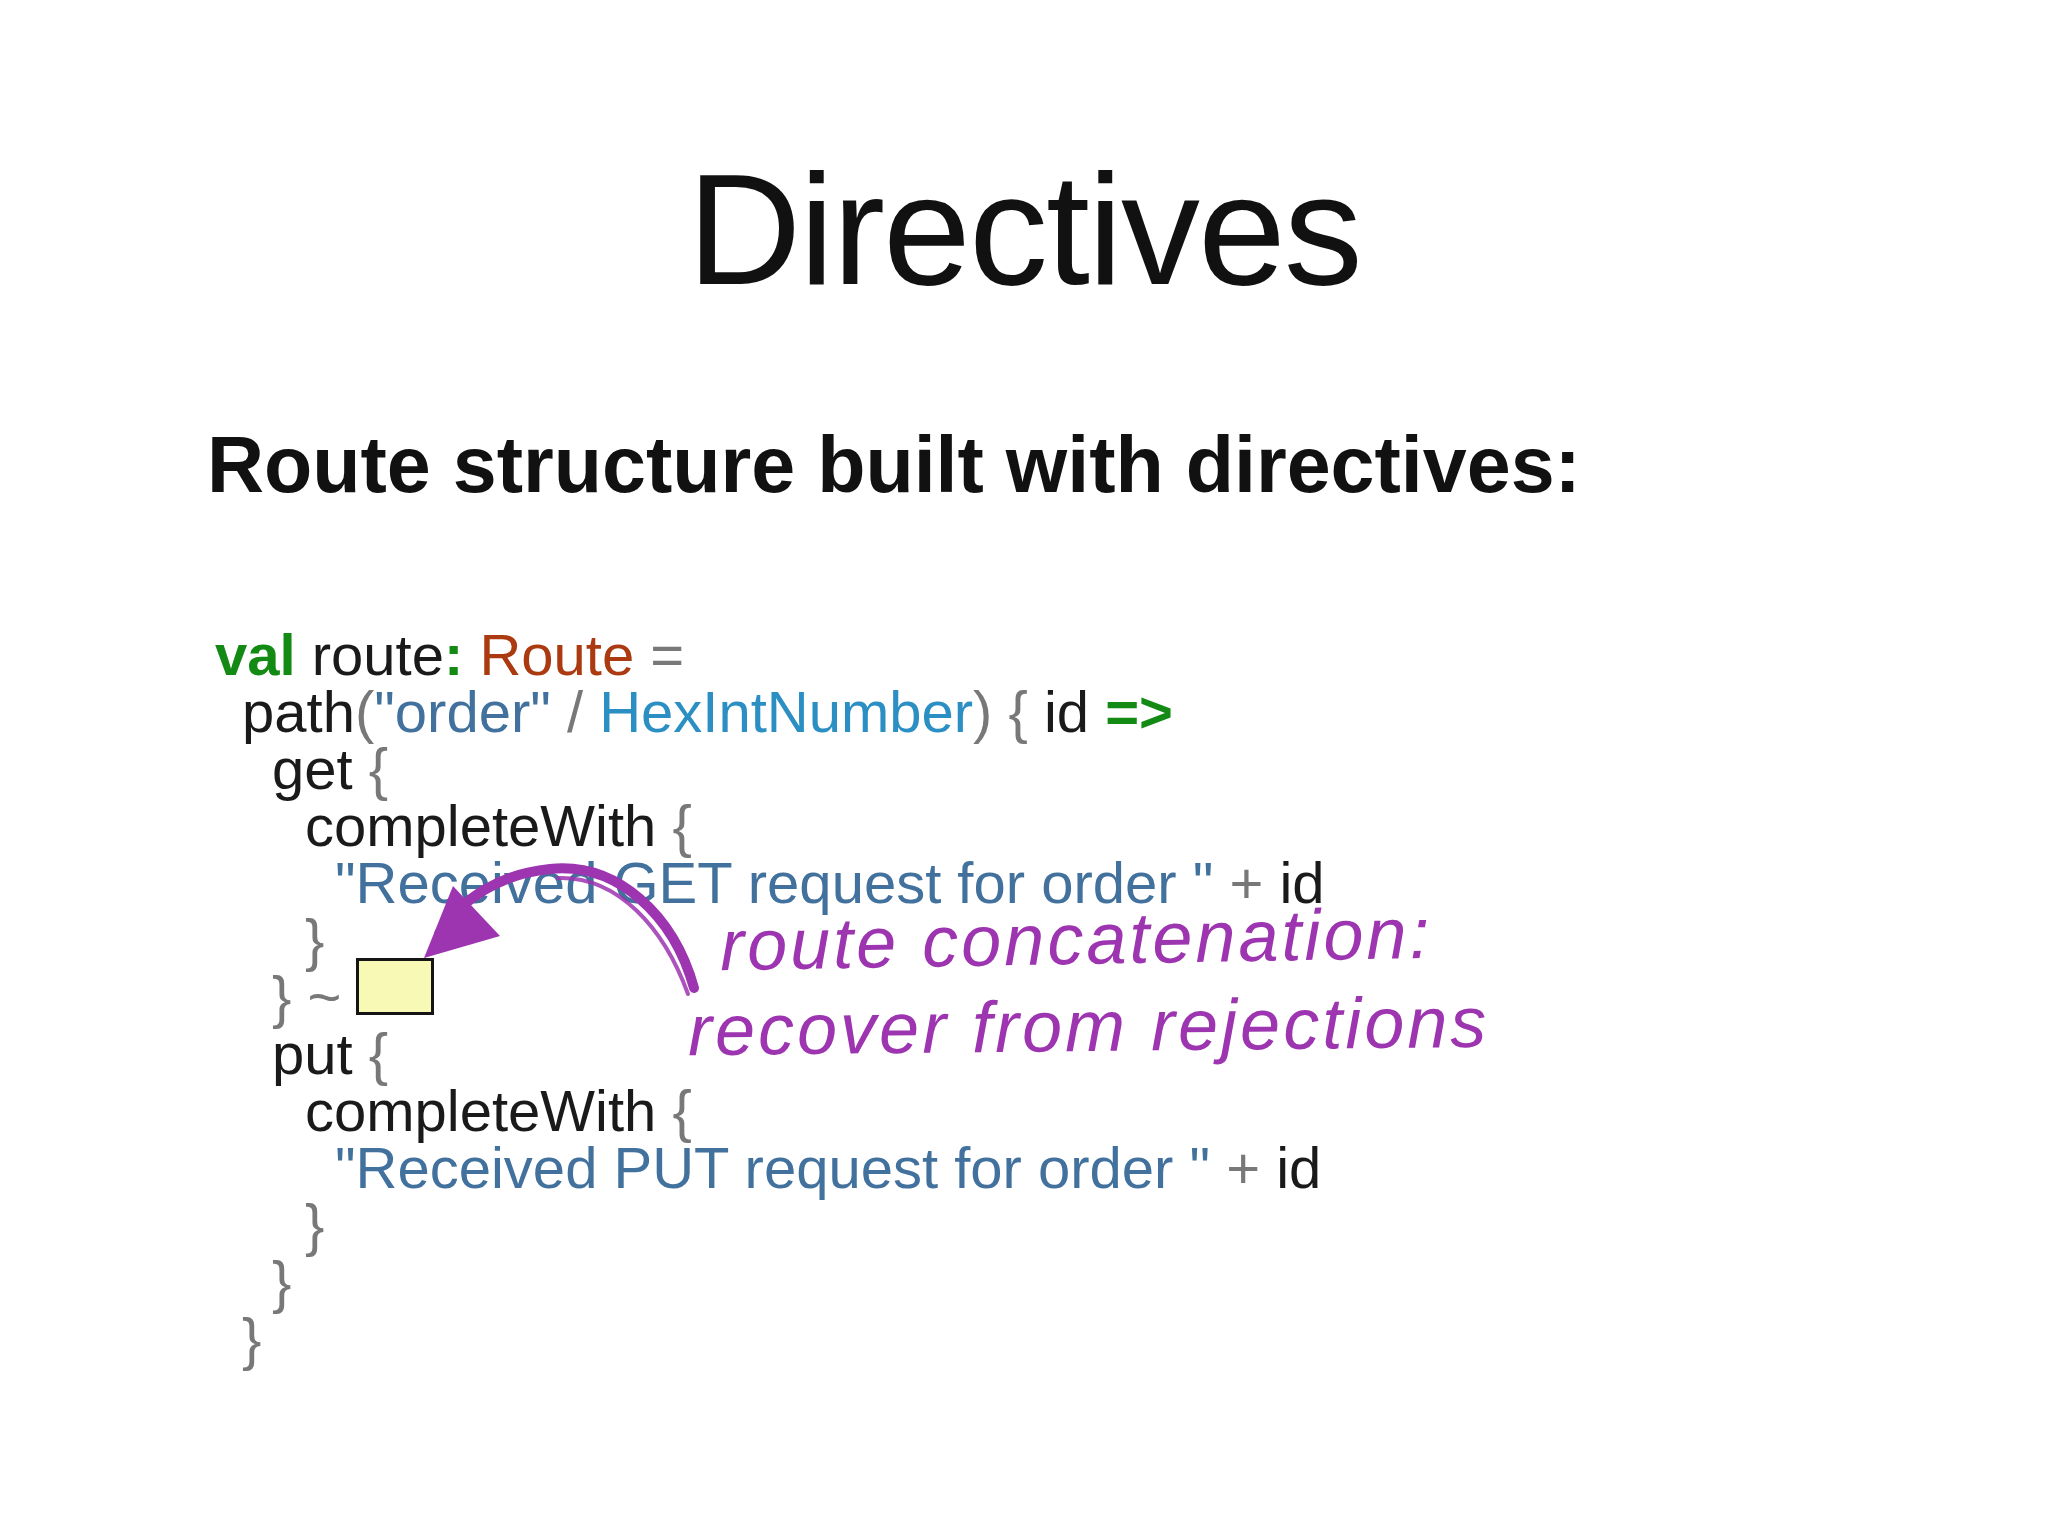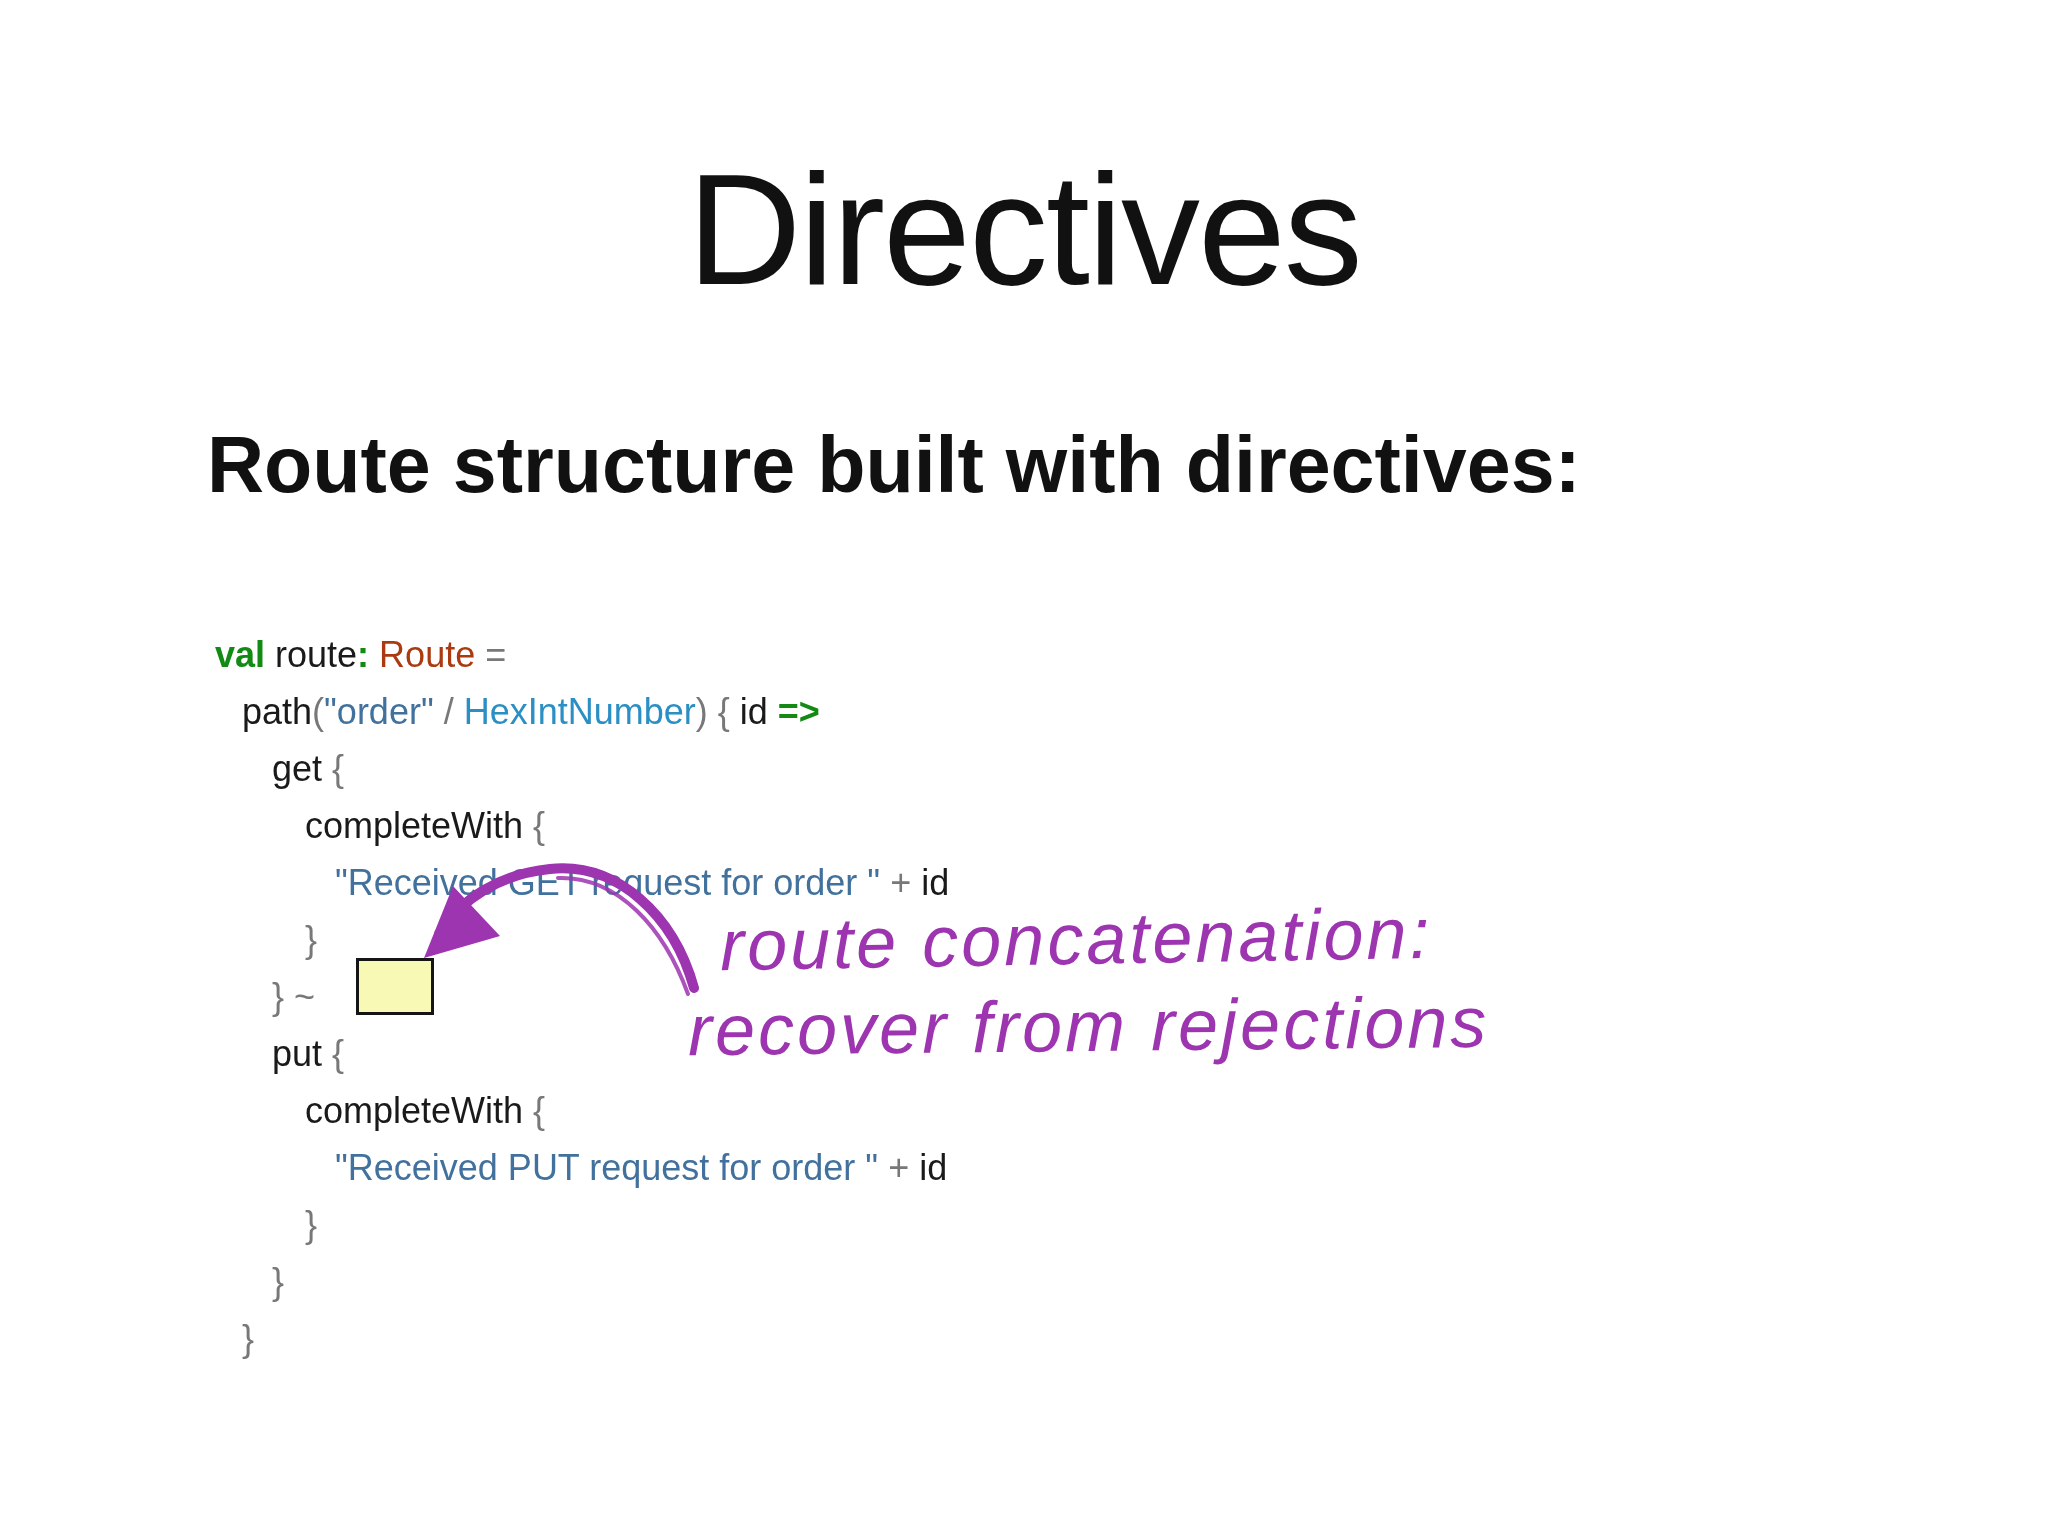--- a/index.html
+++ b/index.html
@@ -33,21 +33,21 @@
     left: 207px;
     font-size: 79px;
     line-height: 1.05;
     color: #111111;
     font-weight: 700;
   }
   .code-block {
     position: absolute;
     top: 626px;
     left: 215px;
-    font-size: 36px;
+    font-size: 58px;
     line-height: 57px;
     color: var(--code-black, #1a1a1a);
     font-weight: 400;
     white-space: pre;
   }
   .code-line { white-space: pre; }
   .code-line span { white-space: pre; }
   .tok-kw   { color: var(--keyword-green, #138a13); font-weight: bold; }
   .tok-type { color: var(--type-maroon, #ab3a10); }
   .tok-typeb{ color: var(--class-blue, #2b8fc4); font-weight: normal; }

